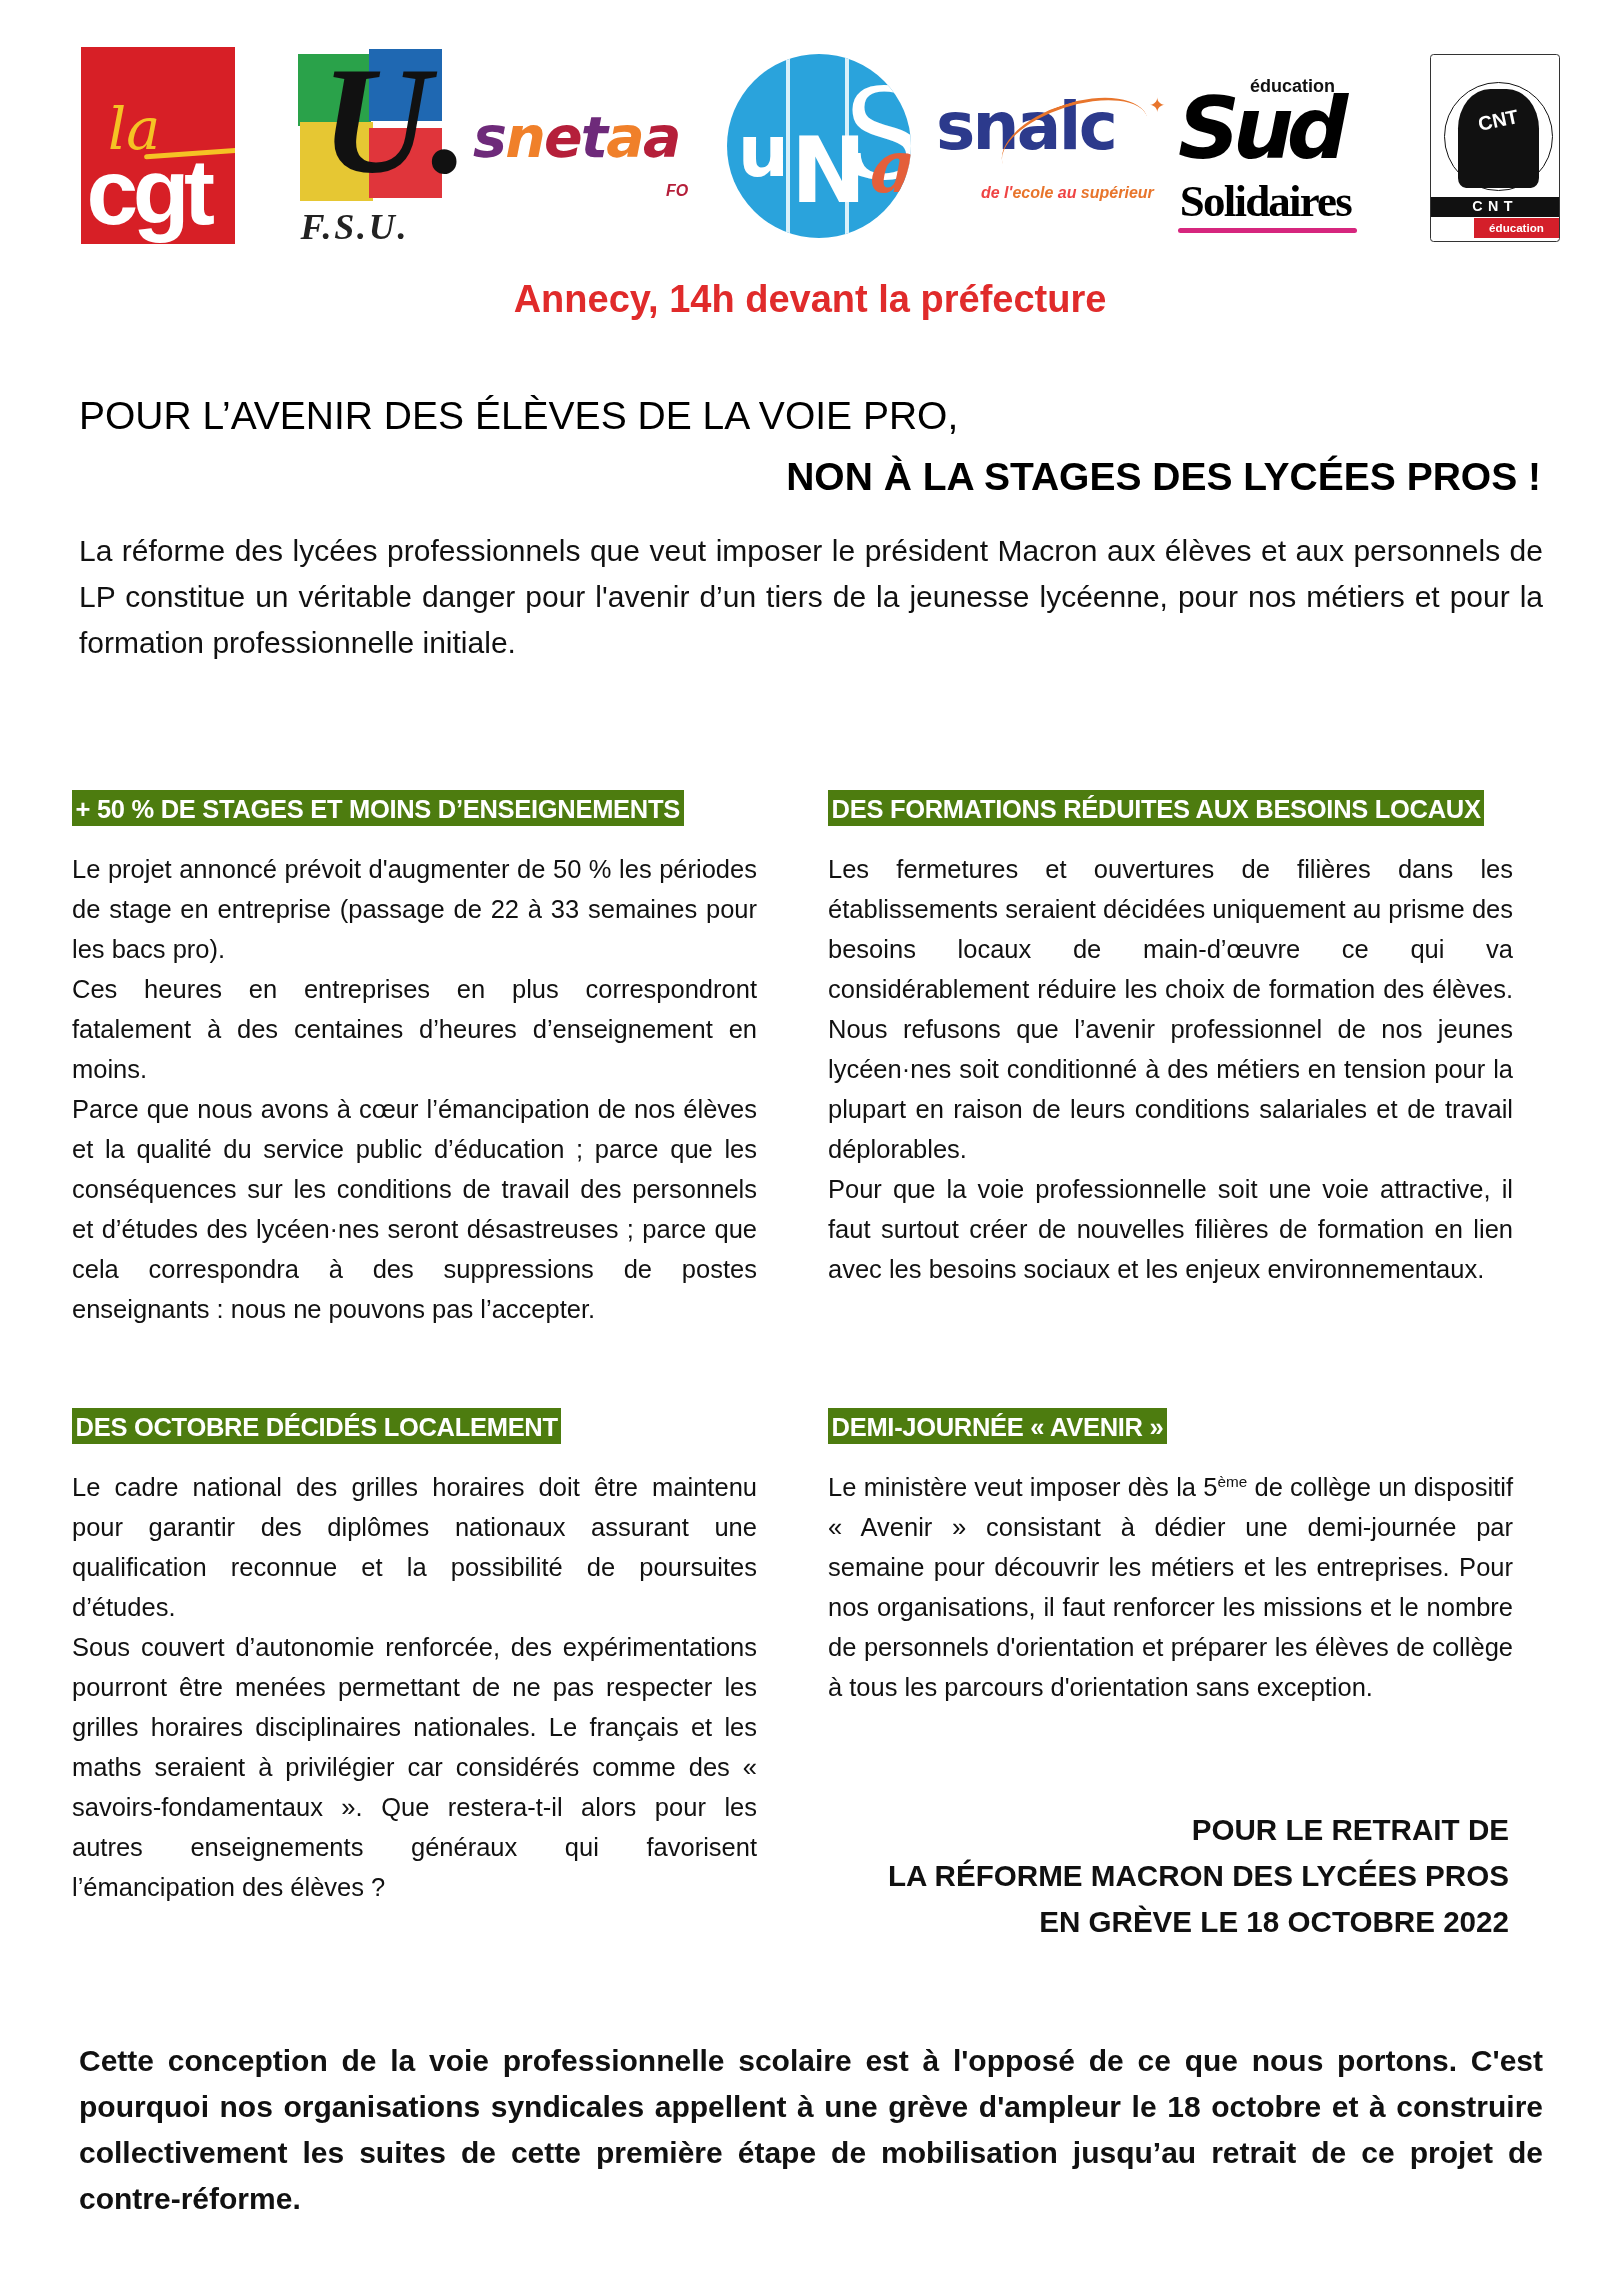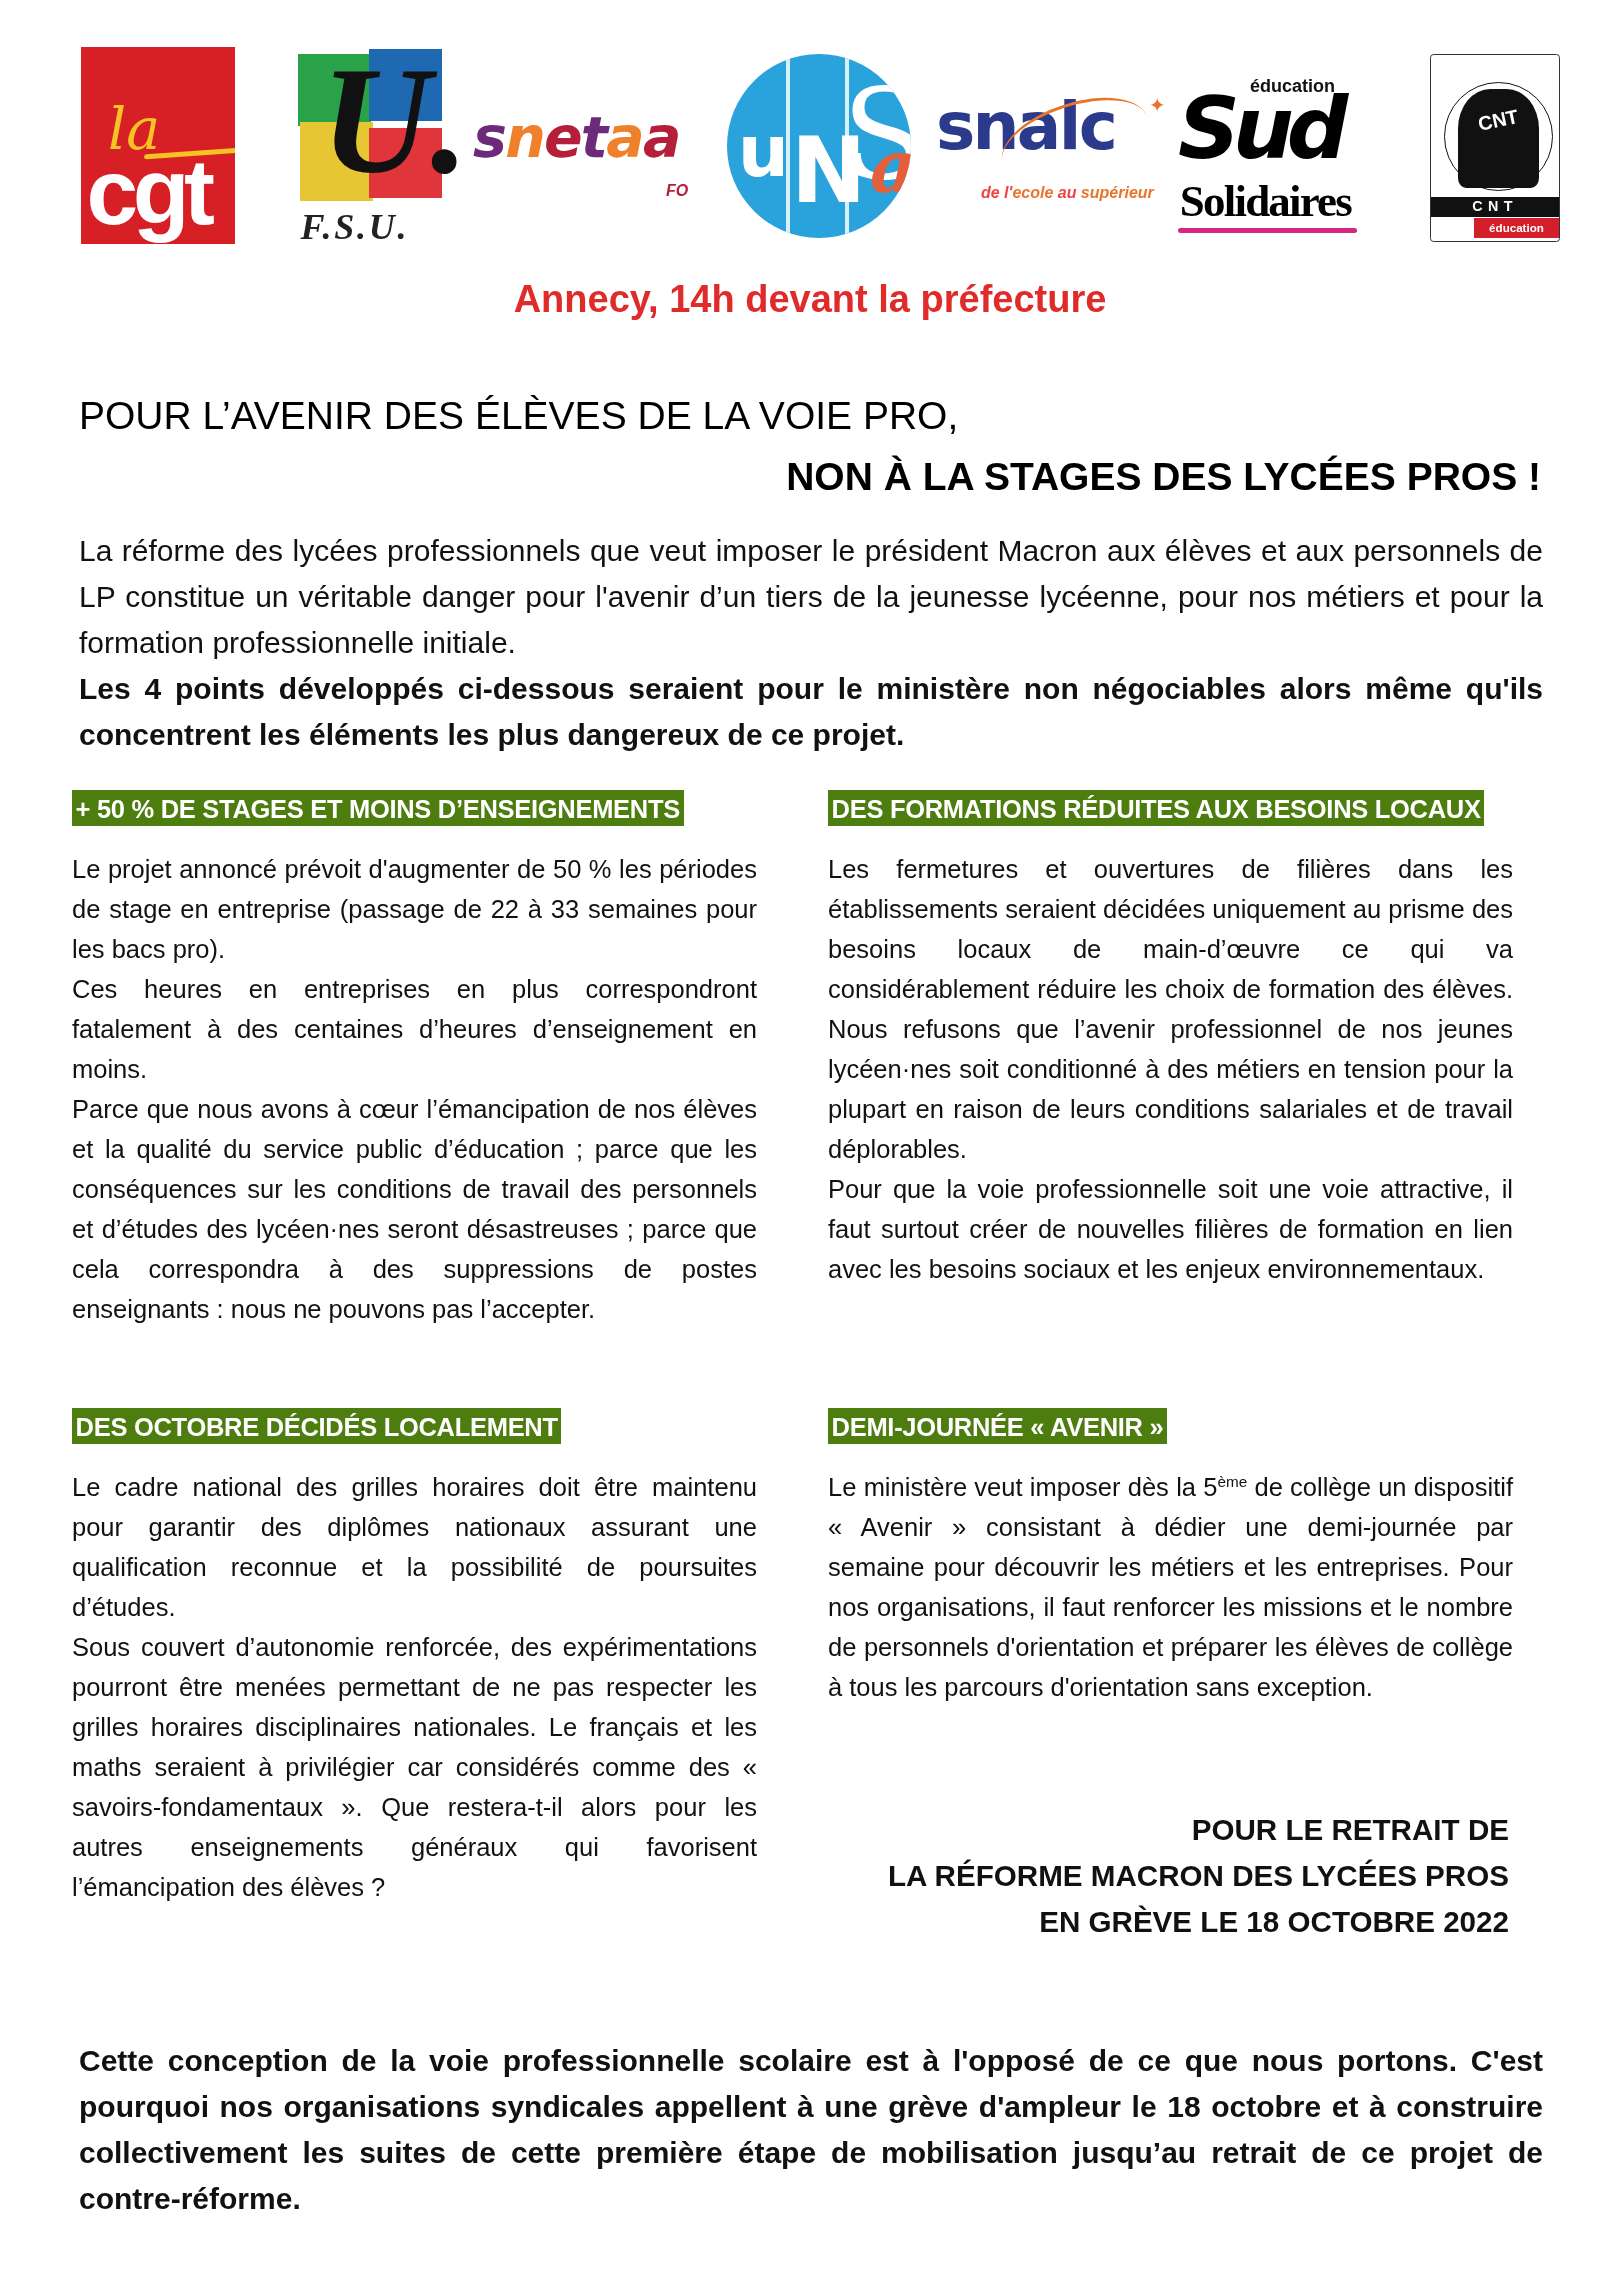--- a/index.html
+++ b/index.html
@@ -141,21 +141,20 @@
   <div class="bar1">CNT</div>
   <div class="bar2">éducation</div>
 </div>
 
 <div class="abs" id="location">Annecy, 14h devant la préfecture</div>
 <div class="abs" id="title1">POUR L’AVENIR DES ÉLÈVES DE LA VOIE PRO,</div>
 <div class="abs" id="title2">NON À LA STAGES DES LYCÉES PROS !</div>
 
 <div class="abs" id="intro">
   <div>La réforme des lycées professionnels que veut imposer le président Macron aux élèves et aux personnels de LP constitue un véritable danger pour l'avenir d’un tiers de la jeunesse lycéenne, pour nos métiers et pour la formation professionnelle initiale.</div>
-  <div class="strong">Les 4 points développés ci-dessous seraient pour le ministère non négociables alors même qu'ils concentrent les éléments les plus dangereux de ce projet.</div>
 </div>
 
 <div class="section" id="sec-stages">
   <div class="bar">+ 50 % DE STAGES ET MOINS D’ENSEIGNEMENTS</div>
   <div class="body">
     <p>Le projet annoncé prévoit d'augmenter de 50 % les périodes de stage en entreprise (passage de 22 à 33 semaines pour les bacs pro).</p>
     <p>Ces heures en entreprises en plus correspondront fatalement à des centaines d’heures d’ensei­gnement en moins.</p>
     <p>Parce que nous avons à cœur l’émancipation de nos élèves et la qualité du service public d’éducation ; parce que les conséquences sur les conditions de travail des personnels et d’études des lycéen·nes seront désastreuses ; parce que cela correspondra à des suppressions de postes enseignants : nous ne pouvons pas l’accepter.</p>
   </div>
 </div>

